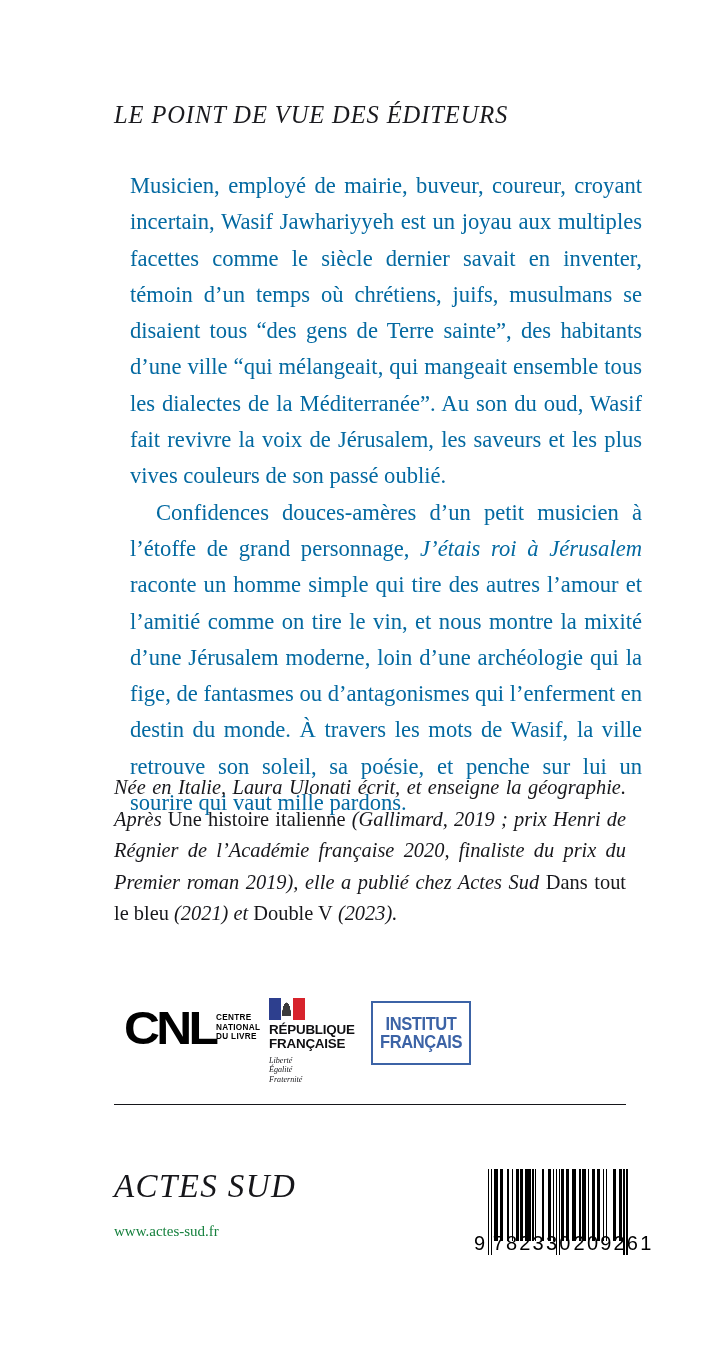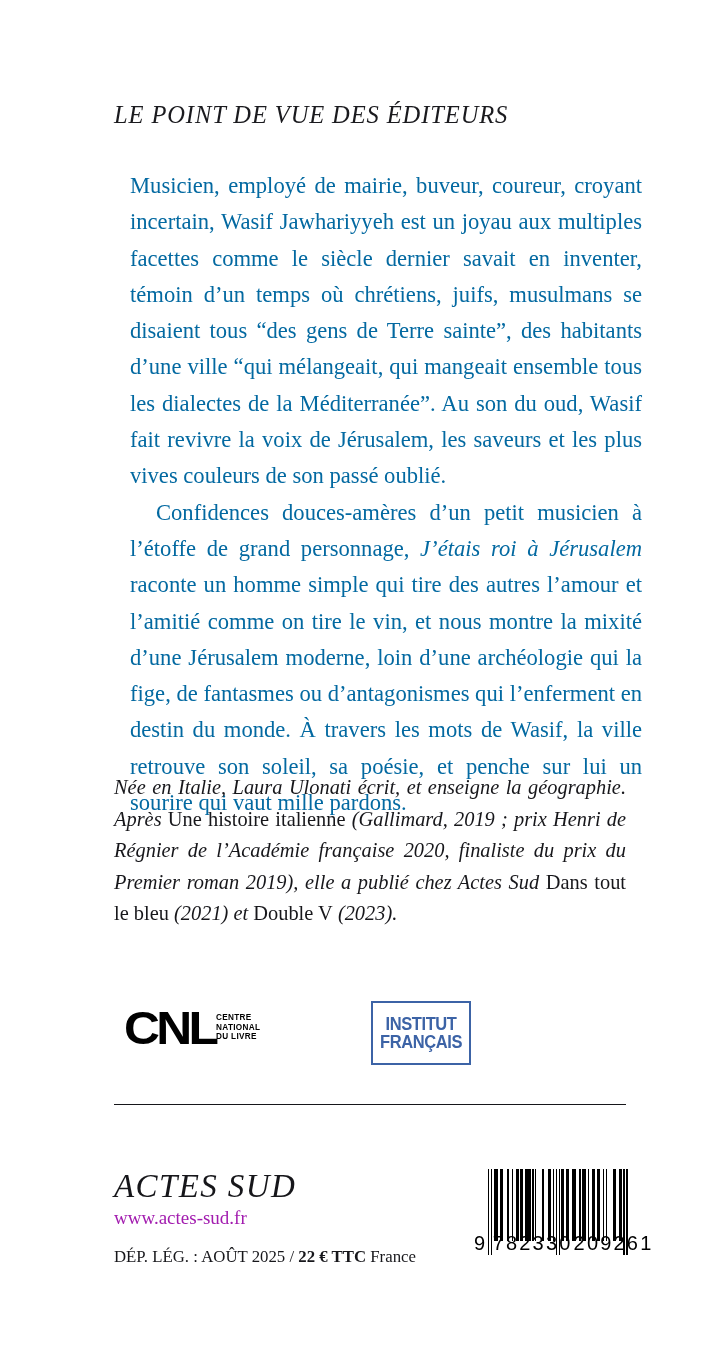--- a/index.html
+++ b/index.html
@@ -224,24 +224,24 @@
     width: 340px;
   }
   .publisher-name {
     font-style: italic;
     font-size: 33px;
     letter-spacing: 1.4px;
     line-height: 36px;
     color: #16161a;
   }
   .publisher-url {
-    font-size: 19px;
+    font-size: 15px;
     line-height: 20px;
-    margin-top: 4px;
-    color: #a21caf;
+    margin-top: 17px;
+    color: #15803d;
   }
   .publisher-legal {
     font-size: 16.8px;
     line-height: 22px;
     margin-top: 18px;
     color: #17171b;
     white-space: nowrap;
   }
   .publisher-legal b { font-weight: bold; }
 
@@ -309,36 +309,49 @@
 
     <div class="logo-cnl">
       <div class="cnl-mark">CNL</div>
       <div class="cnl-words">
         <div>CENTRE</div>
         <div>NATIONAL</div>
         <div>DU LIVRE</div>
       </div>
     </div>
 
+    <div class="logo-rf">
+      <div class="rf-flag">
+        <span class="rf-blue"></span>
+          <span class="rf-white"></span>
+          <span class="rf-red"></span>
+      </div>
+      <div class="rf-title">RÉPUBLIQUE</div>
+      <div class="rf-title">FRANÇAISE</div>
+      <div class="rf-motto">
+        <div>Liberté</div>
+        <div>Égalité</div>
+        <div>Fraternité</div>
+      </div>
+    </div>
 
     <div class="logo-if">
       <div class="if-text">
         <span class="l1">INSTITUT</span>
         <span class="l2">FRANÇAIS</span>
       </div>
     </div>
   </div>
 
   <div class="divider"></div>
 
 
   <div class="publisher">
     <div class="publisher-name">ACTES SUD</div>
     <div class="publisher-url">www.actes-sud.fr</div>
-    <div class="publisher-legal"><span>DÉP. LÉG. : AOÛT 2025 / </span><b>22 € TTC</b><span> France</span></div>
   </div>
 
   <div class="barcode-box">
     <div class="barcode-bars" id="bars">
         <i class="t" style="width: 1.48421px;"></i>
         <i class="g" style="width: 1.48421px;"></i>
         <i class="t" style="width: 1.48421px;"></i>
         <i class="g" style="width: 1.48421px;"></i>
         <i style="width: 1.48421px;"></i>
         <i style="width: 1.48421px;"></i>

